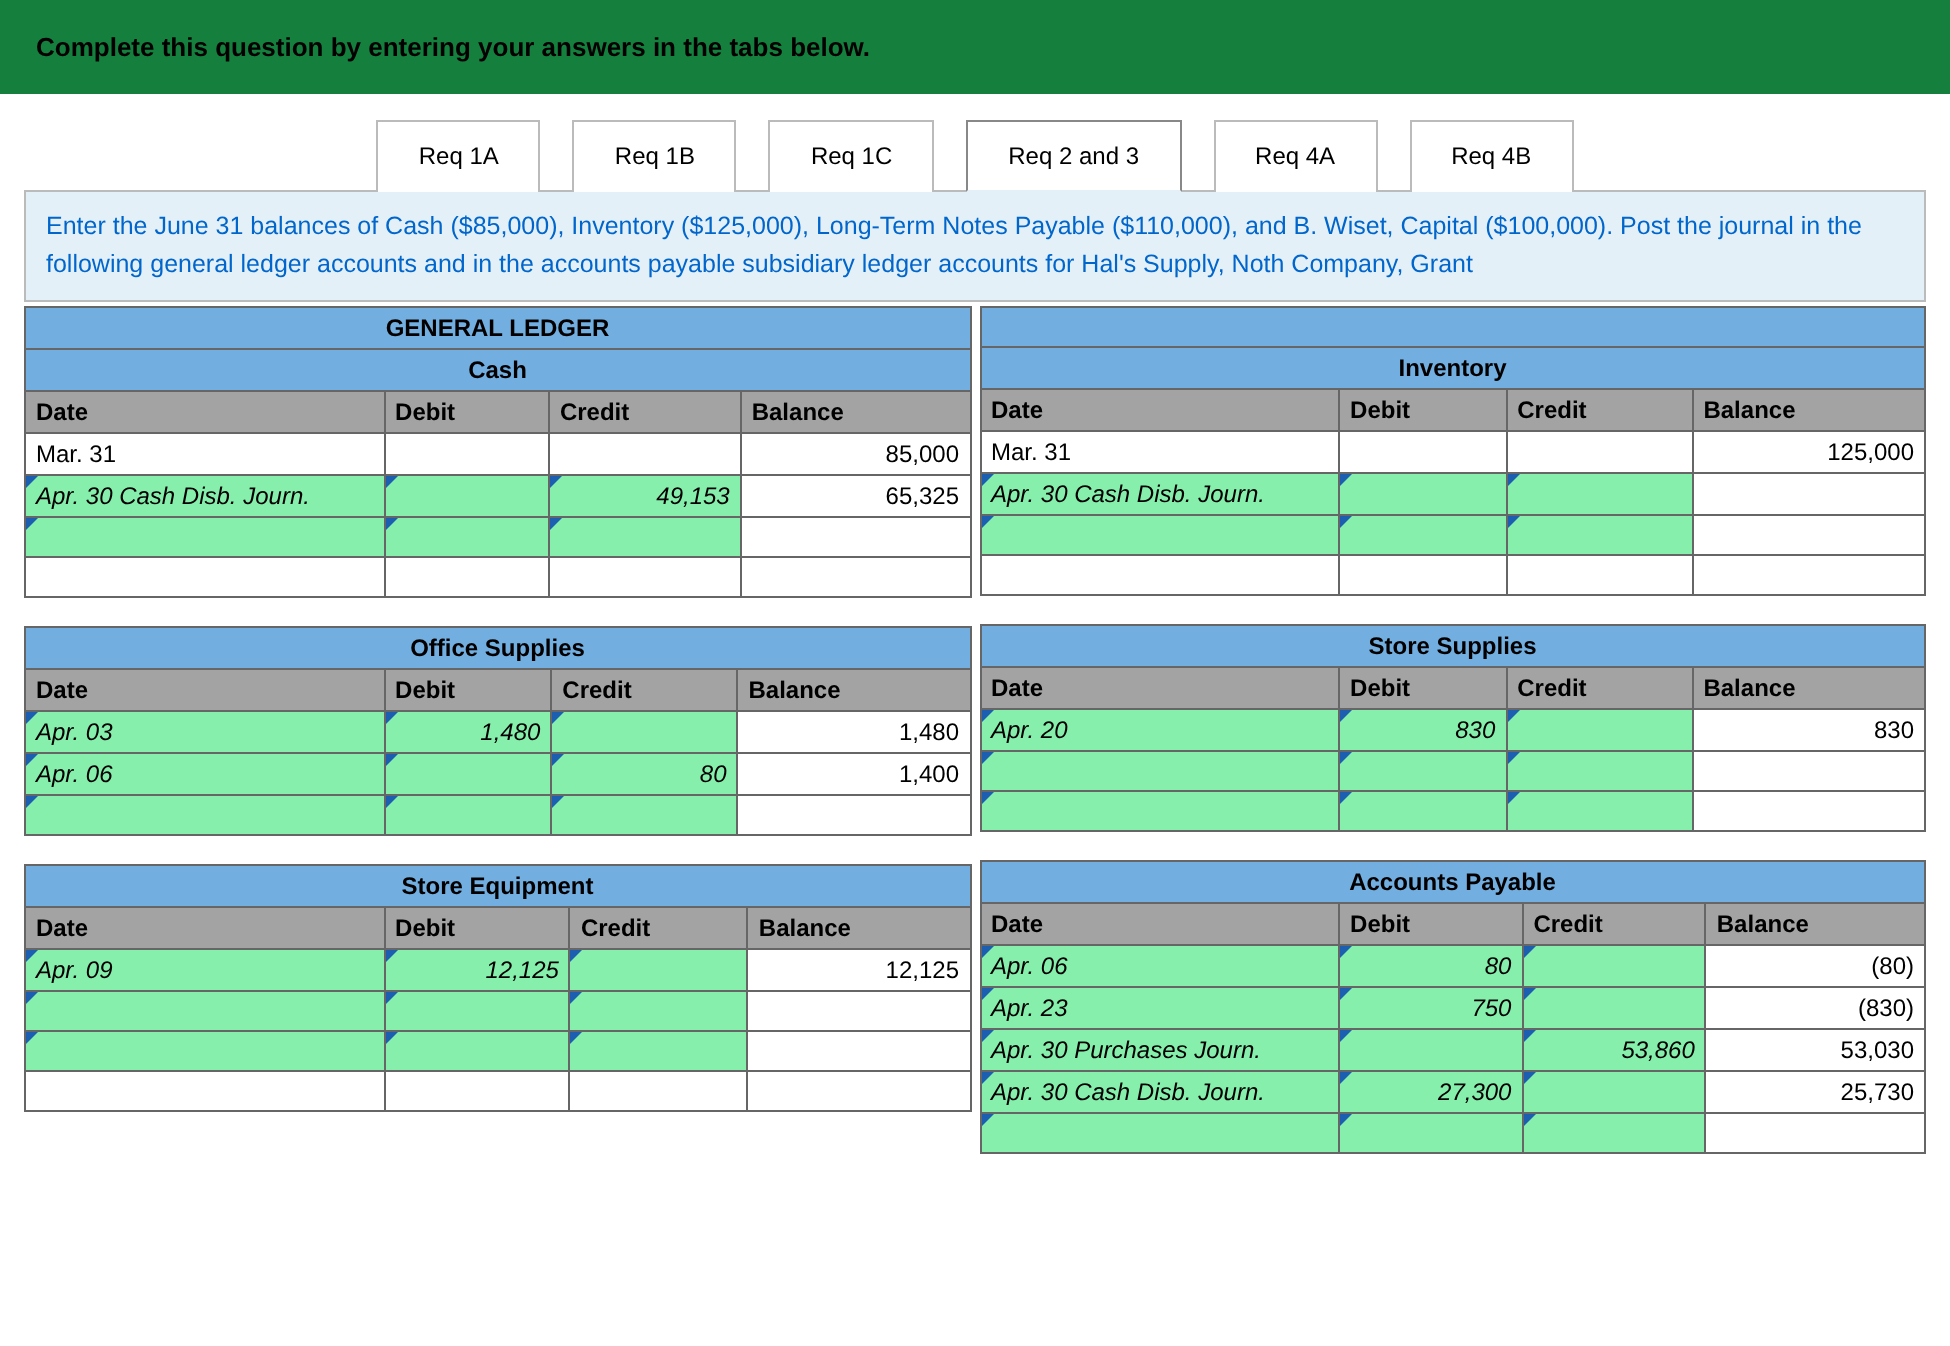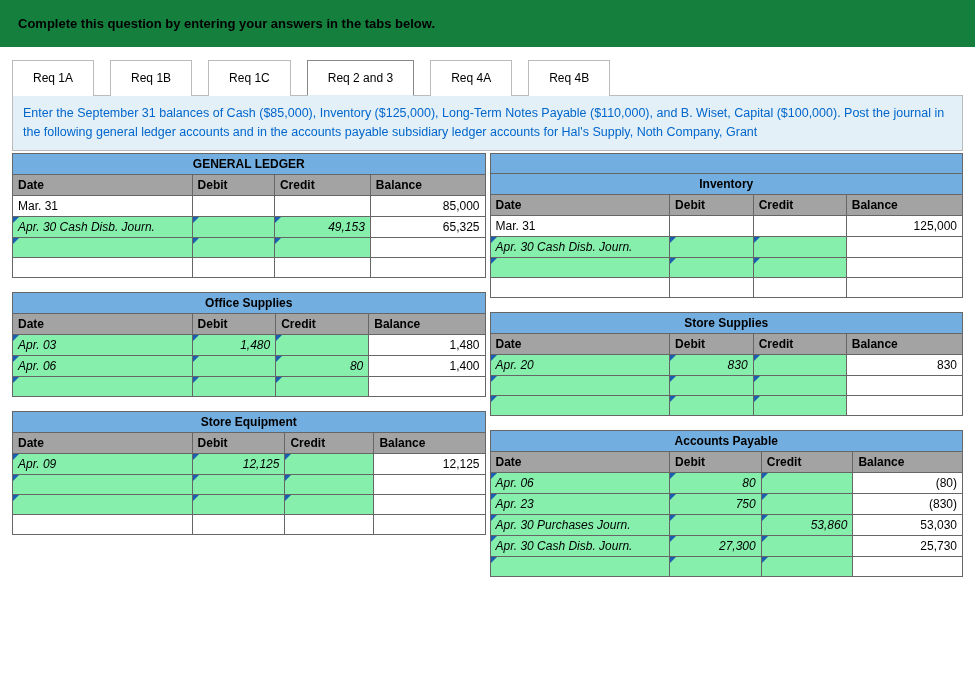--- a/index.html
+++ b/index.html
@@ -14,20 +14,21 @@
     background: #15803d;
     padding: 16px 18px;
     font-weight: bold;
     font-size: 13px;
   }
   .tabs {
     display: flex;
     gap: 16px;
     padding: 12px 12px 0 12px;
     margin-bottom: 0;
+    justify-content: center;
   }
   .tab {
     border: 1px solid #bbb;
     border-bottom: none;
     padding: 10px 20px;
     background: #fff;
     font-size: 12px;
     cursor: pointer;
     position: relative;
     top: 1px;
@@ -95,30 +96,33 @@
 
 <div class="tabs">
   <div class="tab">Req 1A</div>
   <div class="tab">Req 1B</div>
   <div class="tab">Req 1C</div>
   <div class="tab active">Req 2 and 3</div>
   <div class="tab">Req 4A</div>
   <div class="tab">Req 4B</div>
 </div>
 
-<div class="instruction">Enter the September 31 balances of Cash ($85,000), Inventory ($125,000), Long-Term Notes Payable ($110,000), and B. Wiset, Capital ($100,000). Post the journal in the following general ledger accounts and in the accounts payable subsidiary ledger accounts for Hal's Supply, Noth Company, Grant</div>
+<div class="instruction">Enter the June 31 balances of Cash ($85,000), Inventory ($125,000), Long-Term Notes Payable ($110,000), and B. Wiset, Capital ($100,000). Post the journal in the following general ledger accounts and in the accounts payable subsidiary ledger accounts for Hal's Supply, Noth Company, Grant</div>
 
 <div class="content">
   <div class="col">
 
     <table>
       <tbody>
           <tr>
             <th colspan="4">GENERAL LEDGER</th>
           </tr>
+      <tr>
+            <th colspan="4">Cash</th>
+          </tr>
       <tr class="header-row">
         <td style="width:38%">Date</td>
         <td>Debit</td>
         <td>Credit</td>
         <td>Balance</td>
       </tr>
       <tr>
         <td>Mar. 31</td>
         <td class="num"></td>
         <td class="num"></td>

